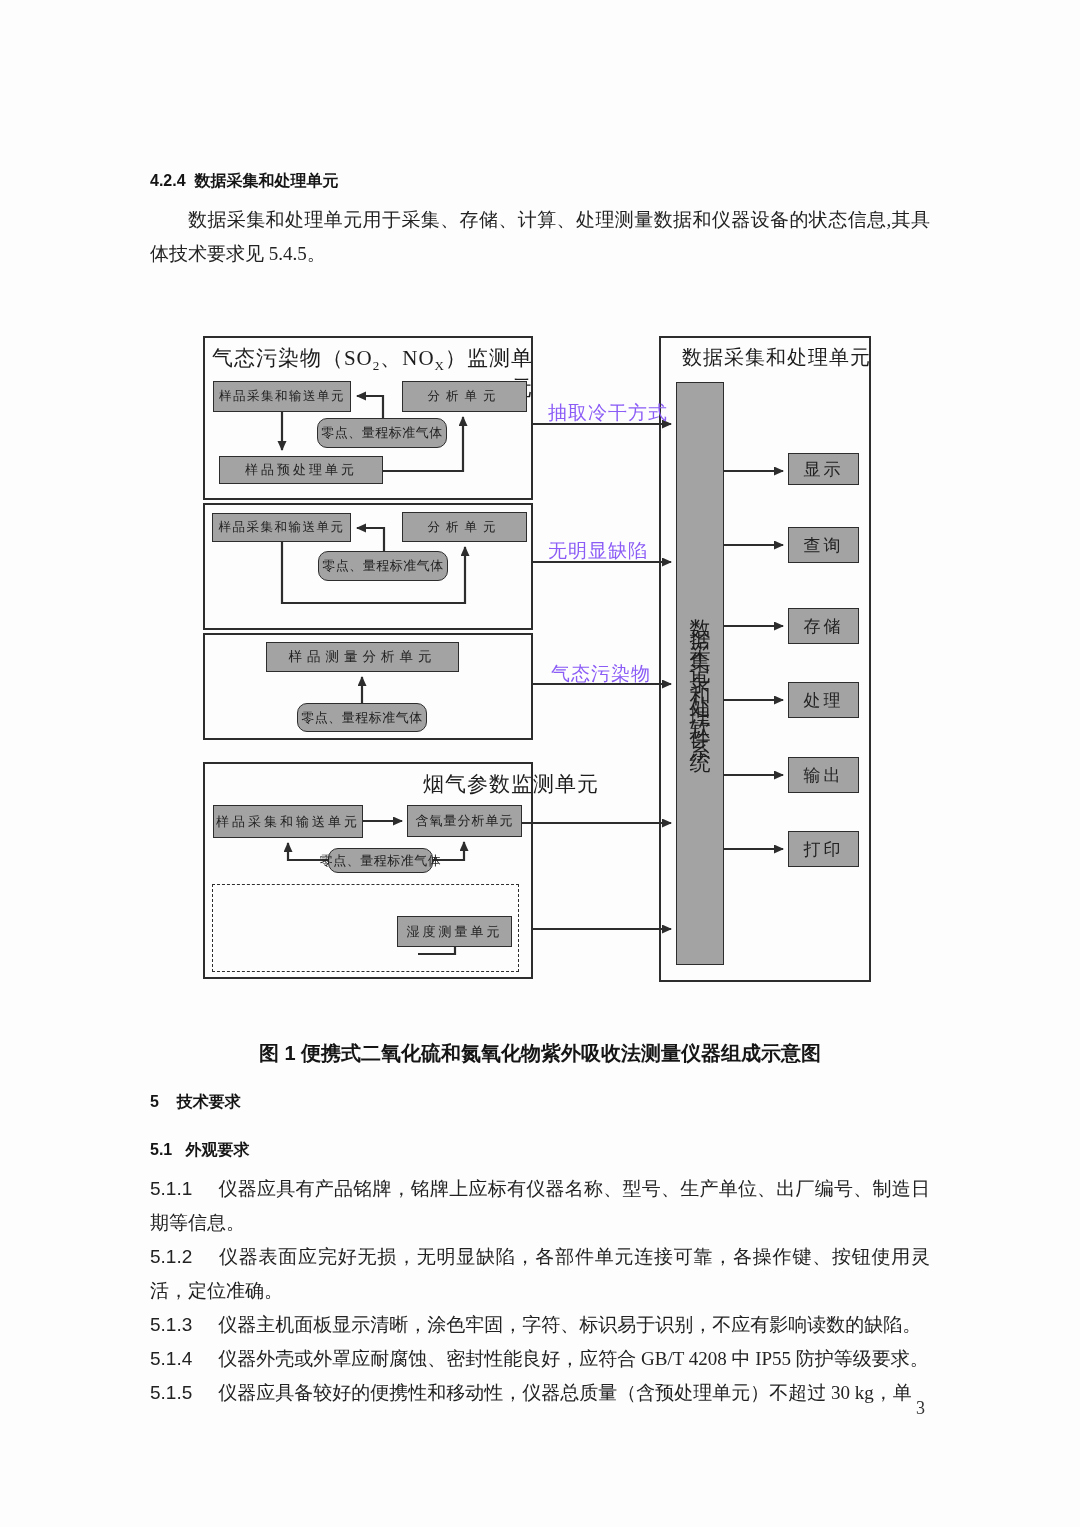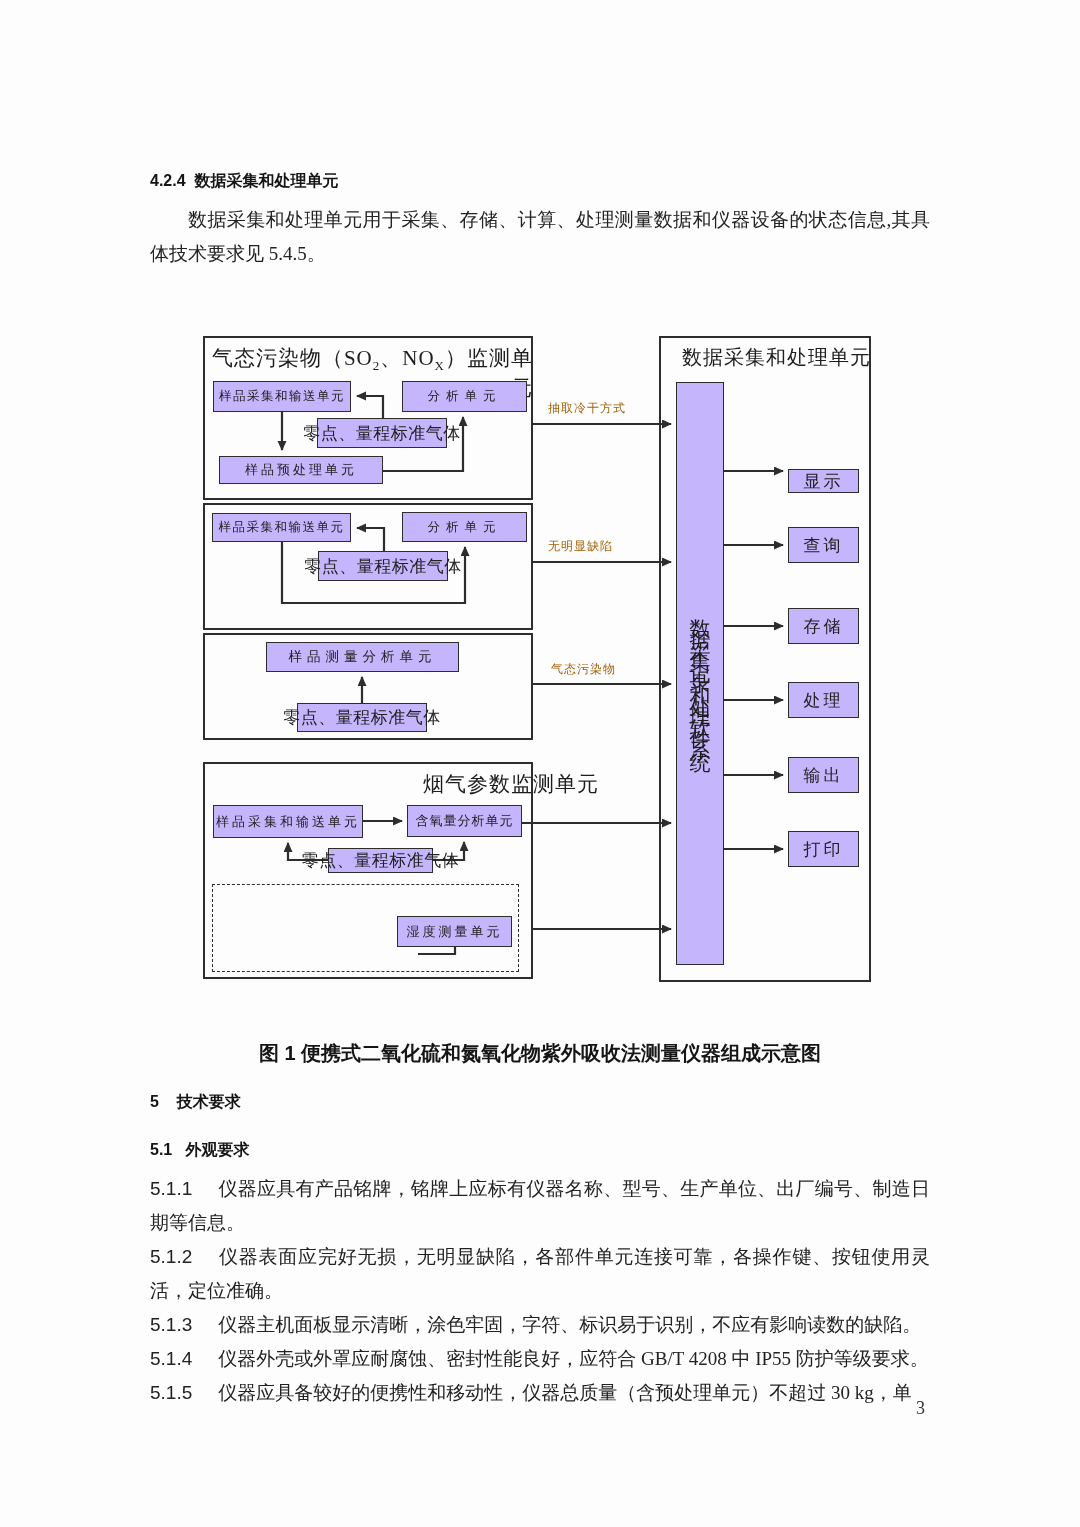--- a/index.html
+++ b/index.html
@@ -18,39 +18,39 @@
   .indent { text-indent:2em; }
   .heading { font-family:"Liberation Sans", sans-serif; font-weight:bold; font-size:16px; color:#151515; }
   .clause-num { font-family:"Liberation Sans", sans-serif; margin-right:26px; white-space:nowrap; }
   .caption { font-family:"Liberation Sans", sans-serif; font-weight:bold; font-size:20px; text-align:center; color:#151515; }
   .pageno { font-size:18px; color:#333; }
 
   
   .dg-svg { position:absolute; left:0; top:0; pointer-events:none; }
   .obox { position:absolute; border:2px solid #2d2d2d; background:transparent; }
   .dbox {
-    position:absolute; border:1.6px solid #2d2d2d; background:#c4b5fd;
+    position:absolute; border:1.6px solid #2d2d2d; background:#a3a3a3;
     display:flex; align-items:center; justify-content:center;
     text-align:center; color:#222; white-space:nowrap;
   }
   .dashed { border-style:dashed; background:transparent; }
   .dg-title { position:absolute; text-align:right; font-size:21px; color:#1d1d1d; letter-spacing:1px; }
   .dg-title sub { font-size:0.62em; }
-  .conn-label { position:absolute; font-size:12px; color:#a16207; letter-spacing:1px; white-space:nowrap; }
+  .conn-label { position:absolute; font-size:19px; color:#8b5cf6; letter-spacing:1px; white-space:nowrap; }
   .vtext-wrap { position:absolute; display:flex; align-items:center; justify-content:center; }
   .vtext {
     writing-mode:vertical-rl; text-orientation:upright;
     font-size:21px; letter-spacing:11px; color:#1d1d1d;
   }
   .outbox { font-size:17px; letter-spacing:3px; }
   .f12 { font-size:12.5px; letter-spacing:1.5px; }
   .f12w { font-size:12.5px; letter-spacing:6px; }
   .f13 { font-size:13px; letter-spacing:3px; }
   .f13w { font-size:13.5px; letter-spacing:5px; }
-  .f11 { font-size:17px; letter-spacing:0.5px; }
+  .f11 { font-size:13px; letter-spacing:0.5px;border-radius:10px; }
 </style>
 </head>
 <body>
 
 <div class="page">
 
 
   <div class="abs heading" style="left:150px; top:171px; width:780px;">
     <span>4.2.4</span>&nbsp;&nbsp;<span>数据采集和处理单元</span>
   </div>
@@ -127,21 +127,21 @@
     <div class="dbox f13" style="left:397px; top:916px; width:115px; height:31px;">湿度测量单元</div>
 
     <div class="conn-label" style="left:548px; top:400px;">抽取冷干方式</div>
     <div class="conn-label" style="left:548px; top:538px;">无明显缺陷</div>
     <div class="conn-label" style="left:551px; top:661px;">气态污染物</div>
 
     <div class="dbox vtext-wrap" style="left:676px; top:382px; width:48px; height:583px;">
       <div class="vtext">数据采集记录和处理软件系统</div>
     </div>
 
-    <div class="dbox outbox" style="left:788px; top:469px; width:71px; height:24px;">显示</div>
+    <div class="dbox outbox" style="left:788px; top:453px; width:71px; height:32px;">显示</div>
     <div class="dbox outbox" style="left:788px; top:527px; width:71px; height:36px;">查询</div>
     <div class="dbox outbox" style="left:788px; top:608px; width:71px; height:36px;">存储</div>
     <div class="dbox outbox" style="left:788px; top:682px; width:71px; height:36px;">处理</div>
     <div class="dbox outbox" style="left:788px; top:757px; width:71px; height:36px;">输出</div>
     <div class="dbox outbox" style="left:788px; top:831px; width:71px; height:36px;">打印</div>
   </div>
 
   <div class="abs caption" style="left:150px; top:1040px; width:780px;">图 1  便携式二氧化硫和氮氧化物紫外吸收法测量仪器组成示意图</div>
 
   <div class="abs heading" style="left:150px; top:1092px; width:780px;">

